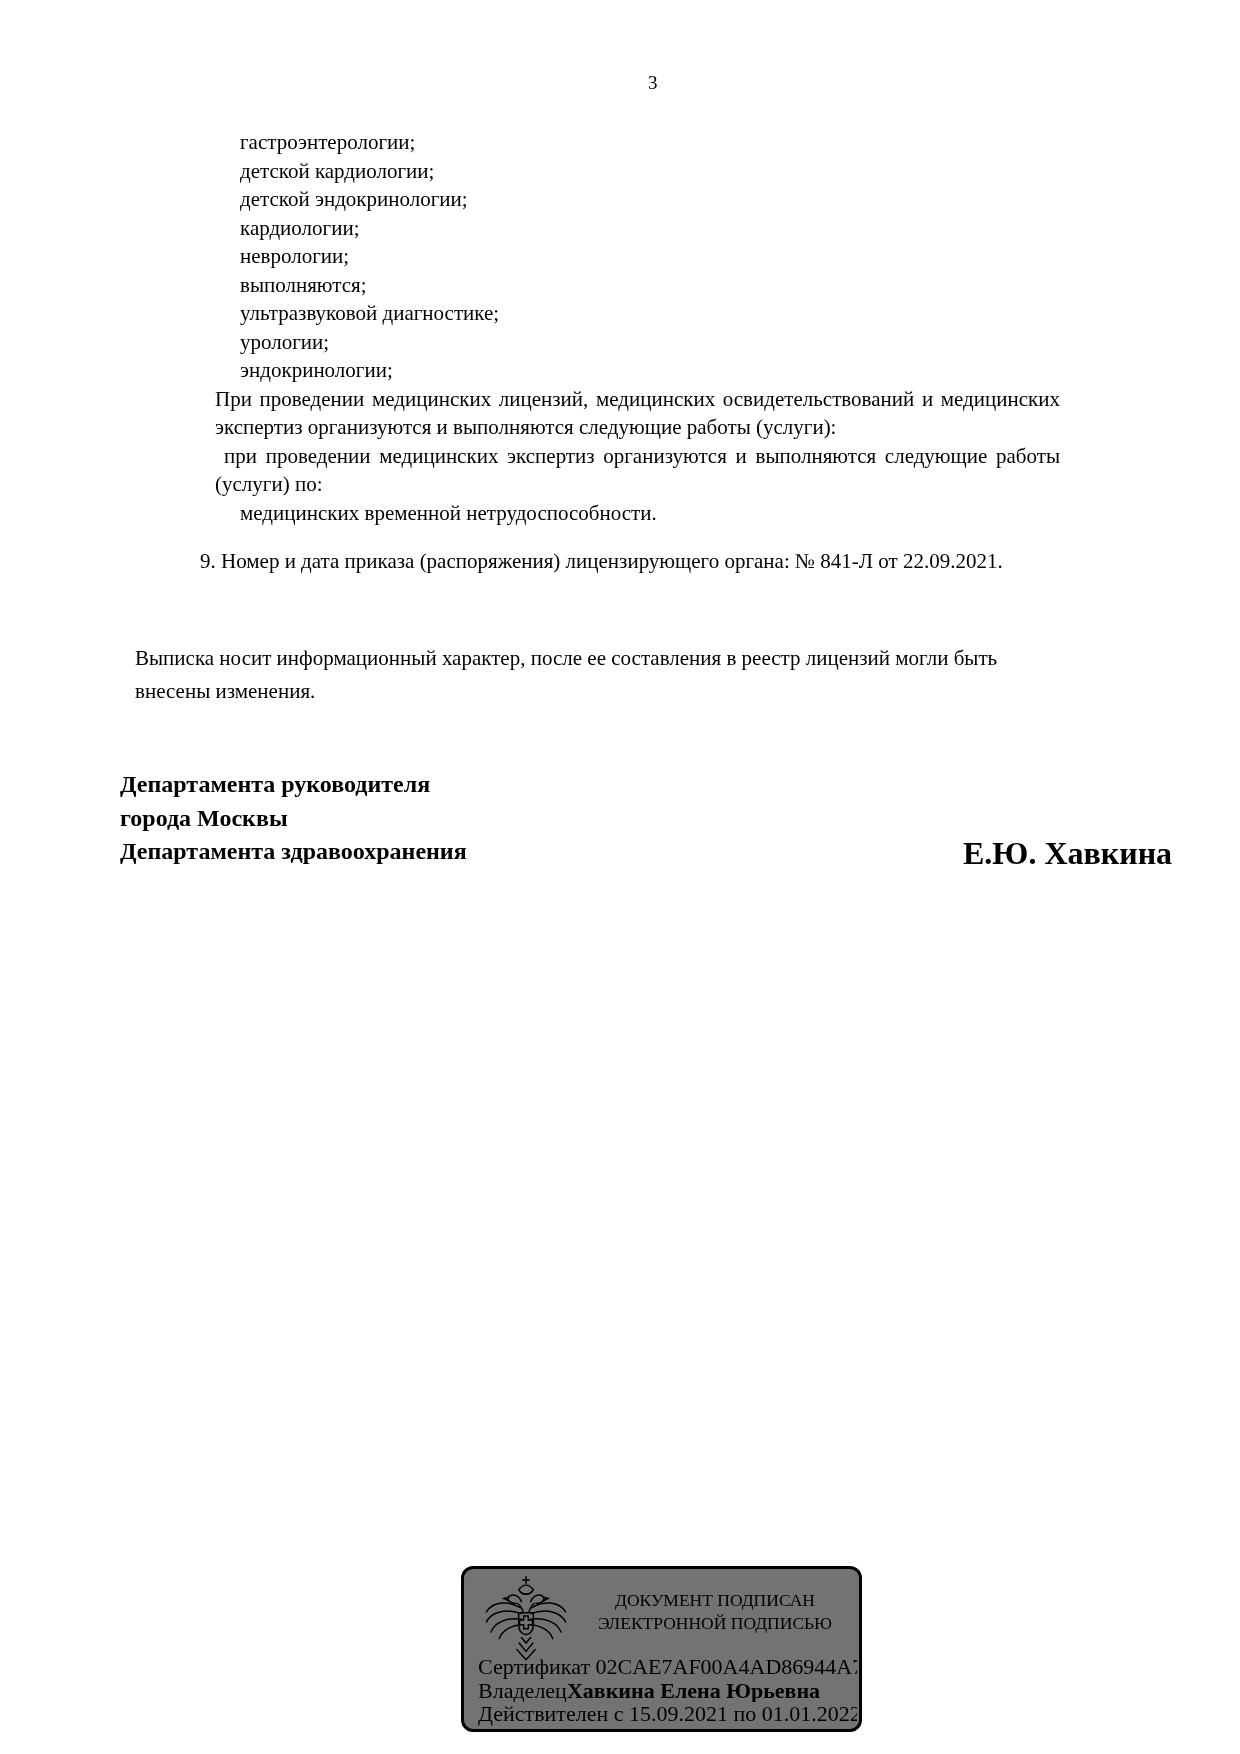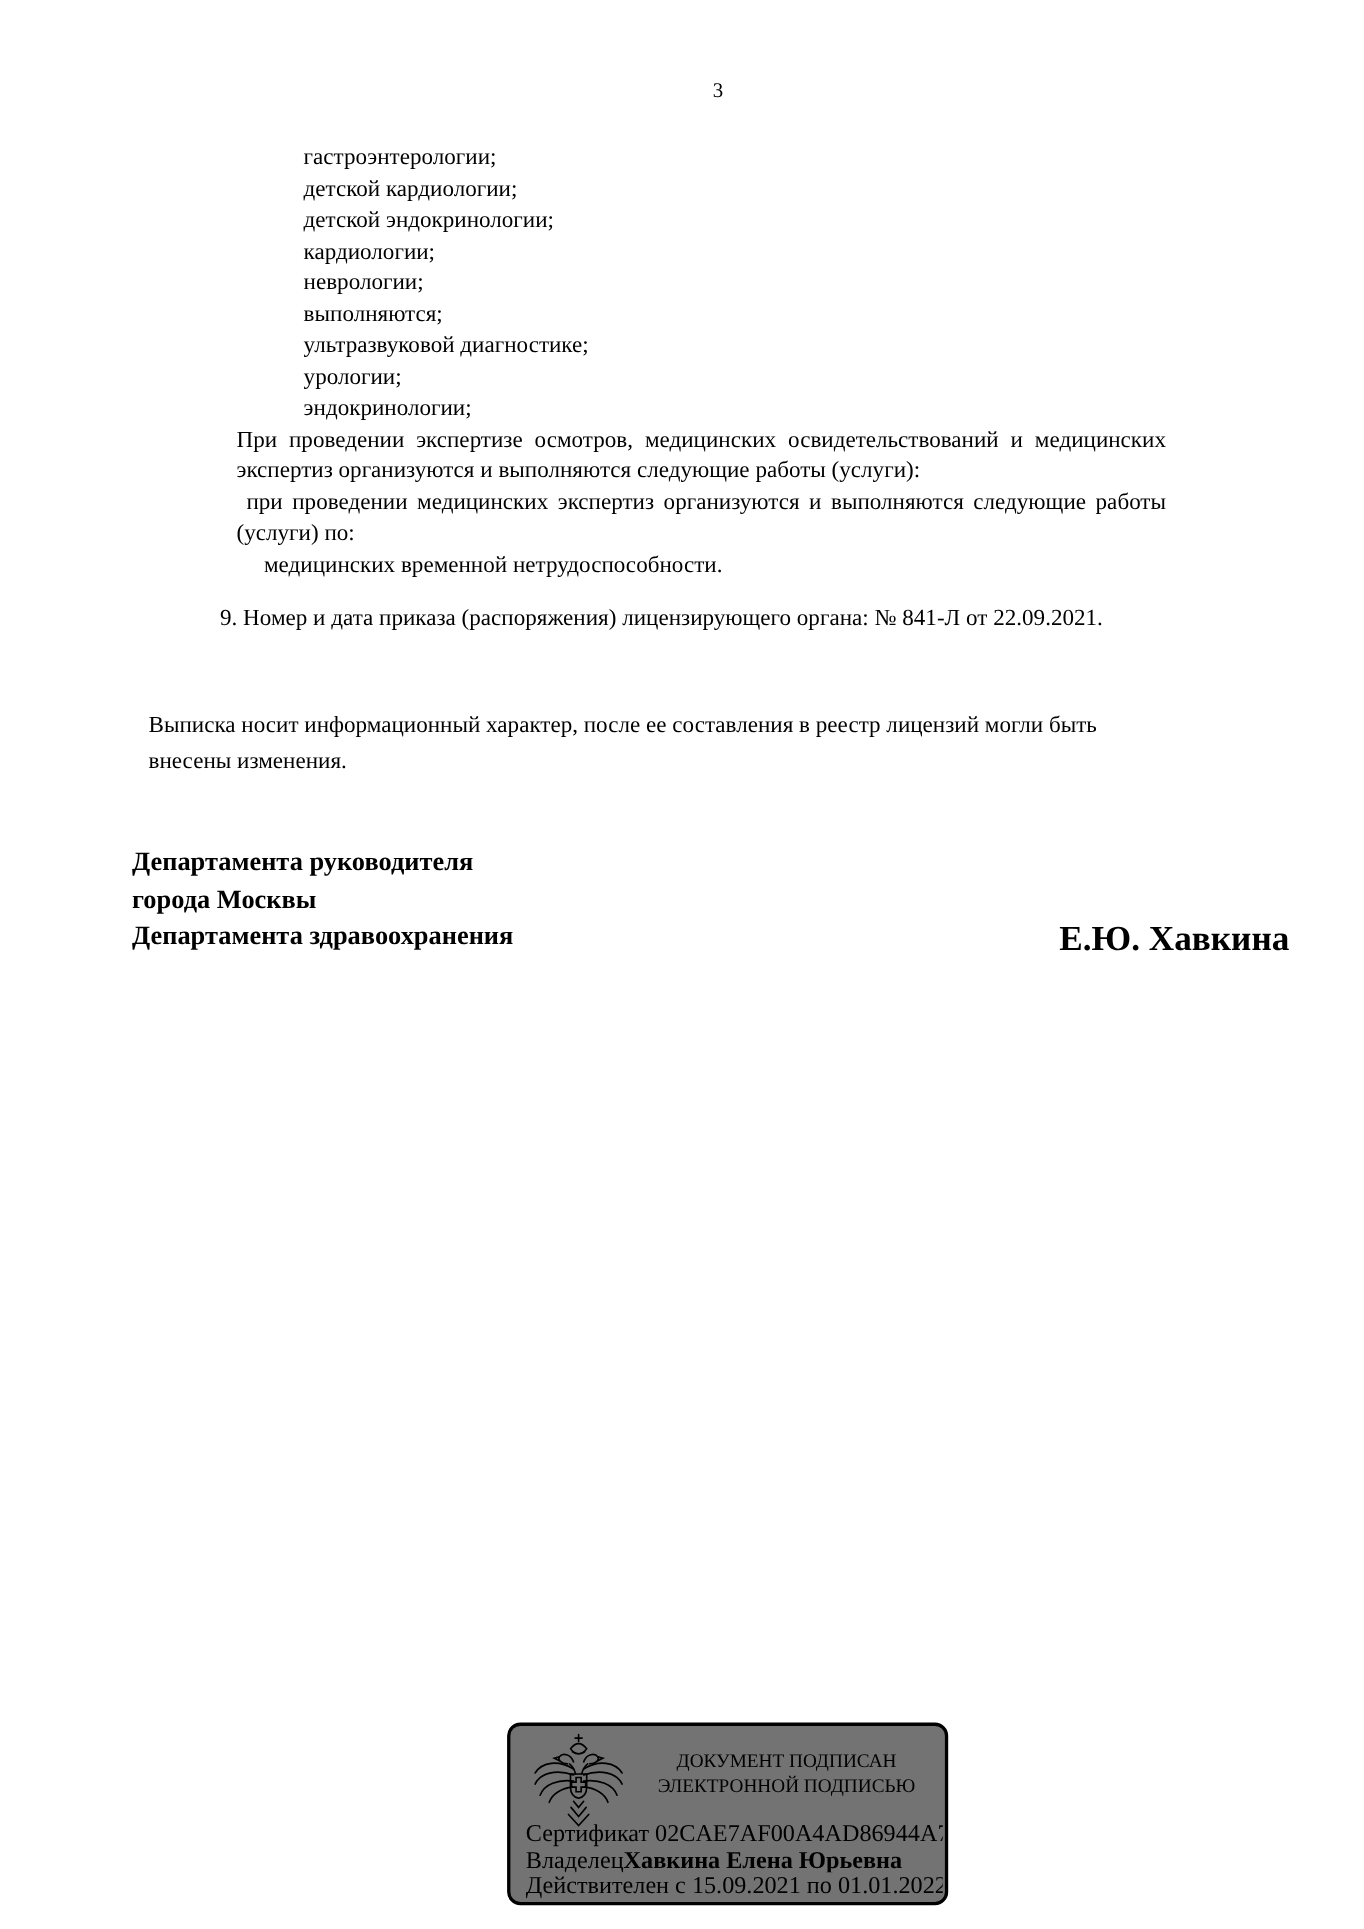--- a/index.html
+++ b/index.html
@@ -20,21 +20,21 @@
   }
   .body-text {
     position: absolute;
     left: 215px;
     top: 128px;
     width: 845px;
     font-size: 21px;
     line-height: 28.5px;
   }
   .spec-list { padding-left: 25px; }
-  .spec-item { white-space: nowrap; margin-left: 36px; }
+  .spec-item { white-space: nowrap; }
   .para-1 { margin: 0; text-align: justify; }
   .para-2 { margin: 0; text-align: justify; text-indent: 9px; }
   .para-3 { margin: 0; padding-left: 25px; }
   .item-9 {
     margin-top: 20px;
     text-indent: -15px;
     white-space: nowrap;
   }
   .note {
     position: absolute;
@@ -112,21 +112,21 @@
         <div class="spec-item">гастроэнтерологии;</div>
         <div class="spec-item">детской кардиологии;</div>
         <div class="spec-item">детской эндокринологии;</div>
         <div class="spec-item">кардиологии;</div>
         <div class="spec-item">неврологии;</div>
         <div class="spec-item">выполняются;</div>
         <div class="spec-item">ультразвуковой диагностике;</div>
         <div class="spec-item">урологии;</div>
         <div class="spec-item">эндокринологии;</div>
       </div>
-    <p class="para-1">При проведении экспертизе осмотров, медицинских освидетельствований и медицинских экспертиз организуются и выполняются следующие работы (услуги):</p>
+    <p class="para-1">При проведении медицинских лицензий, медицинских освидетельствований и медицинских экспертиз организуются и выполняются следующие работы (услуги):</p>
     <p class="para-2">при проведении медицинских экспертиз организуются и выполняются следующие работы (услуги) по:</p>
     <p class="para-3">медицинских временной нетрудоспособности.</p>
     <div class="item-9">9. Номер и дата приказа (распоряжения) лицензирующего органа: № 841-Л от 22.09.2021.</div>
   </div>
 
   <div class="note">Выписка носит информационный характер, после ее составления в реестр лицензий могли быть внесены изменения.</div>
 
   <div class="signature-block">
     <div>Департамента руководителя</div>
     <div>города Москвы</div>

